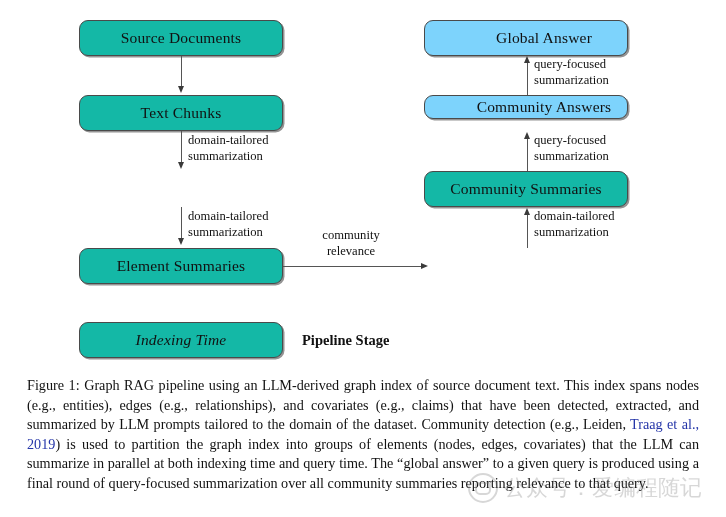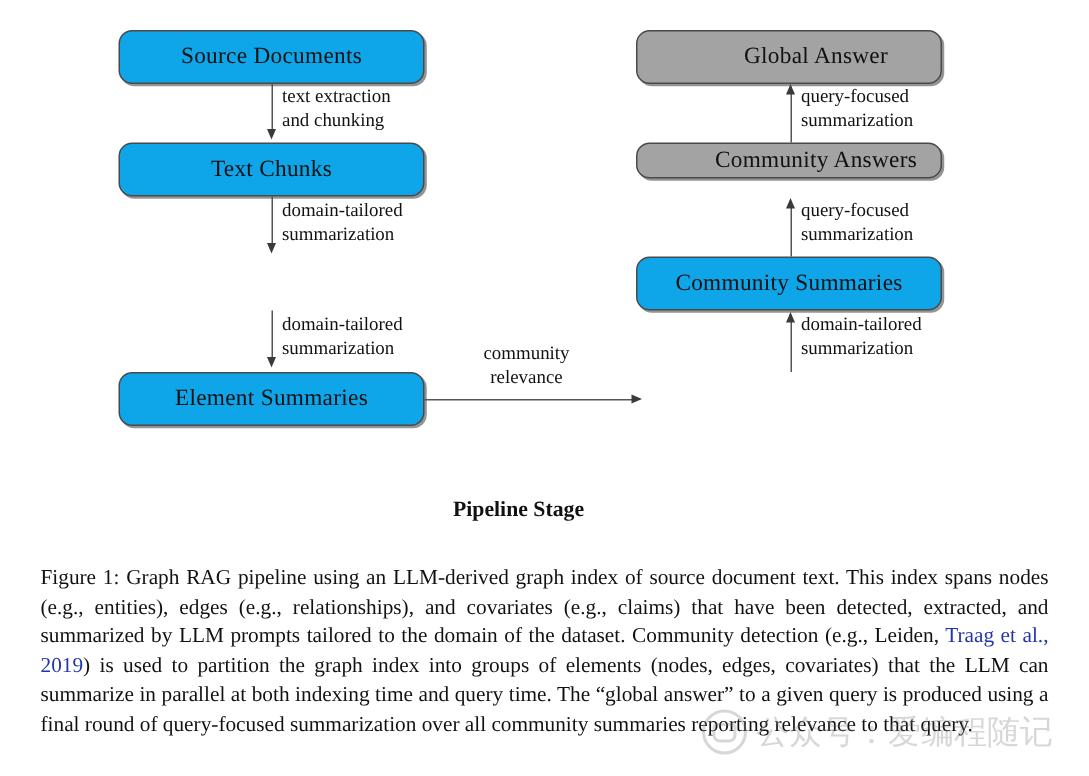--- a/index.html
+++ b/index.html
@@ -30,22 +30,22 @@
     border-radius: 9px;
     display: flex;
     align-items: center;
     justify-content: center;
     font-size: 15.5px;
     letter-spacing: .2px;
     color: #111;
     box-shadow: 1.5px 1.5px 0 rgba(60,60,60,.55);
     white-space: nowrap;
   }
-  .node.purple { background: #0ea5e9; }
-  .node.green  { background: #a3a3a3; padding-left: 36px; }
+  .node.purple { background: #14b8a6; }
+  .node.green  { background: #7dd3fc; padding-left: 36px; }
   .node.legend { font-style: italic; }
 
   
   .elabel {
     position: absolute;
     font-size: 12.6px;
     line-height: 15.5px;
     color: #111;
     white-space: nowrap;
   }
@@ -141,24 +141,20 @@
 <body>
 
 <div id="figure">
 
   <div class="node purple" style="left:79px; top:20px; width:204px; height:36px;">
     <span>Source Documents</span>
   </div>
 
   <div class="vline" style="left:181px; top:56px; height:32px;"></div>
   <div class="arrow-down" style="left:177.5px; top:86px;"></div>
-  <div class="elabel" style="left:188px; top:57px;">
-    <span>text extraction</span>
-    <span class="l2">and chunking</span>
-  </div>
 
   <div class="node purple" style="left:79px; top:95px; width:204px; height:36px;">
     <span>Text Chunks</span>
   </div>
 
   <div class="vline" style="left:181px; top:131px; height:33px;"></div>
   <div class="arrow-down" style="left:177.5px; top:162px;"></div>
   <div class="elabel" style="left:188px; top:133px;">
     <span>domain-tailored</span>
     <span class="l2">summarization</span>
@@ -210,20 +206,23 @@
   </div>
 
   <div class="vline" style="left:527px; top:214px; height:34px;"></div>
   <div class="arrow-up" style="left:523.5px; top:208px;"></div>
   <div class="elabel" style="left:534px; top:209px;">
     <span>domain-tailored</span>
     <span class="l2">summarization</span>
   </div>
 
 
+  <div class="node purple legend" style="left:79px; top:322px; width:204px; height:36px;">
+    <span>Indexing Time</span>
+  </div>
 
   <div id="pipeline-stage-label" style="left:302px; top:332px;">
     <span>Pipeline Stage</span>
   </div>
 
 
 </div>
 
 <div id="caption"><span>Figure 1:</span><span> Graph RAG pipeline using an LLM-derived graph index of source document text. This index spans nodes (e.g., entities), edges (e.g., relationships), and covariates (e.g., claims) that have been detected, extracted, and summarized by LLM prompts tailored to the domain of the dataset. Community detection (e.g., Leiden, </span><span class="cite">Traag et al., 2019</span><span>) is used to partition the graph index into groups of elements (nodes, edges, covariates) that the LLM can summarize in parallel at both indexing time and query time. The “global answer” to a given query is produced using a final round of query-focused summarization over all community summaries reporting relevance to that query.</span></div>
 

